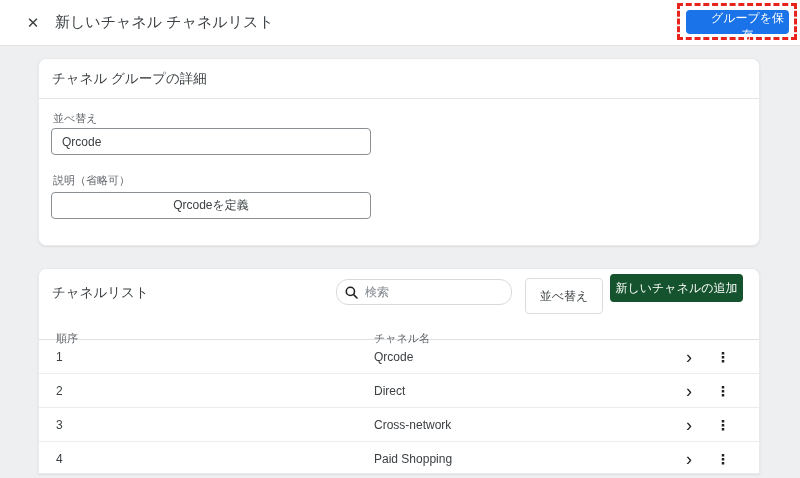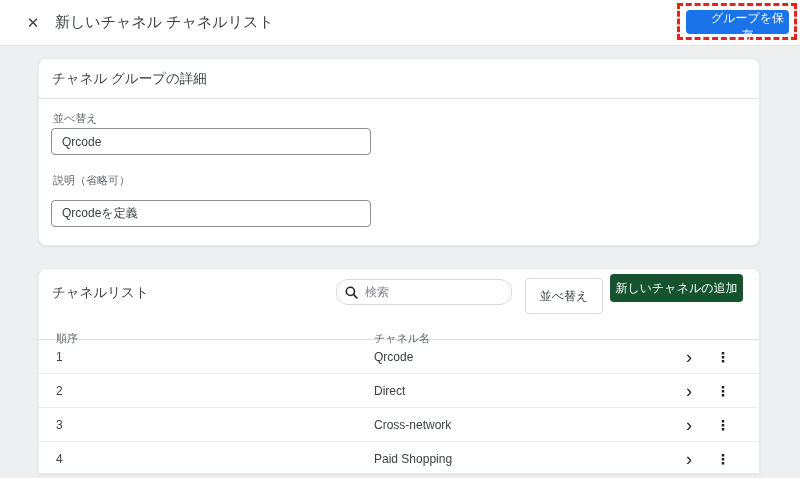--- a/index.html
+++ b/index.html
@@ -27,21 +27,21 @@
 
   .card-head { position:absolute; left:0; top:0; width:100%; height:40px;
                border-bottom:1px solid #e4e5e6; display:flex; align-items:center; }
   .card-head-title { margin-left:13px; font-size:13.5px; color:#3c4043; font-weight:500; }
 
   .field-label { position:absolute; left:14px; font-size:11px; color:#5f6368; }
   .text-input { position:absolute; left:12px; width:320px; height:27px; border:1px solid #8a8f94;
                 border-radius:4px; font-size:12px; color:#3c4043; padding:0 10px;
                 font-family:inherit; background:#fff; }
   .lbl-1 { top:52px; }  .inp-1 { top:69px; }
-  .lbl-2 { top:114px; } .inp-2 { top:141px; }
+  .lbl-2 { top:114px; } .inp-2 { top:133px;text-align:center; }
 
   
   .list-title { position:absolute; left:13px; top:15px; font-size:13.5px; color:#3c4043; font-weight:500; }
   .search-wrap { position:absolute; left:297px; top:10px; width:176px; height:26px;
                  border:1px solid #d7d9db; border-radius:12px; background:#fff;
                  display:flex; align-items:center; }
   .search-wrap svg { margin-left:8px; flex:none; }
   .search-input { border:none; outline:none; width:130px; margin-left:7px; font-size:12px;
                   color:#3c4043; font-family:inherit; background:transparent; }
   .search-input::placeholder { color:#80868b; }

